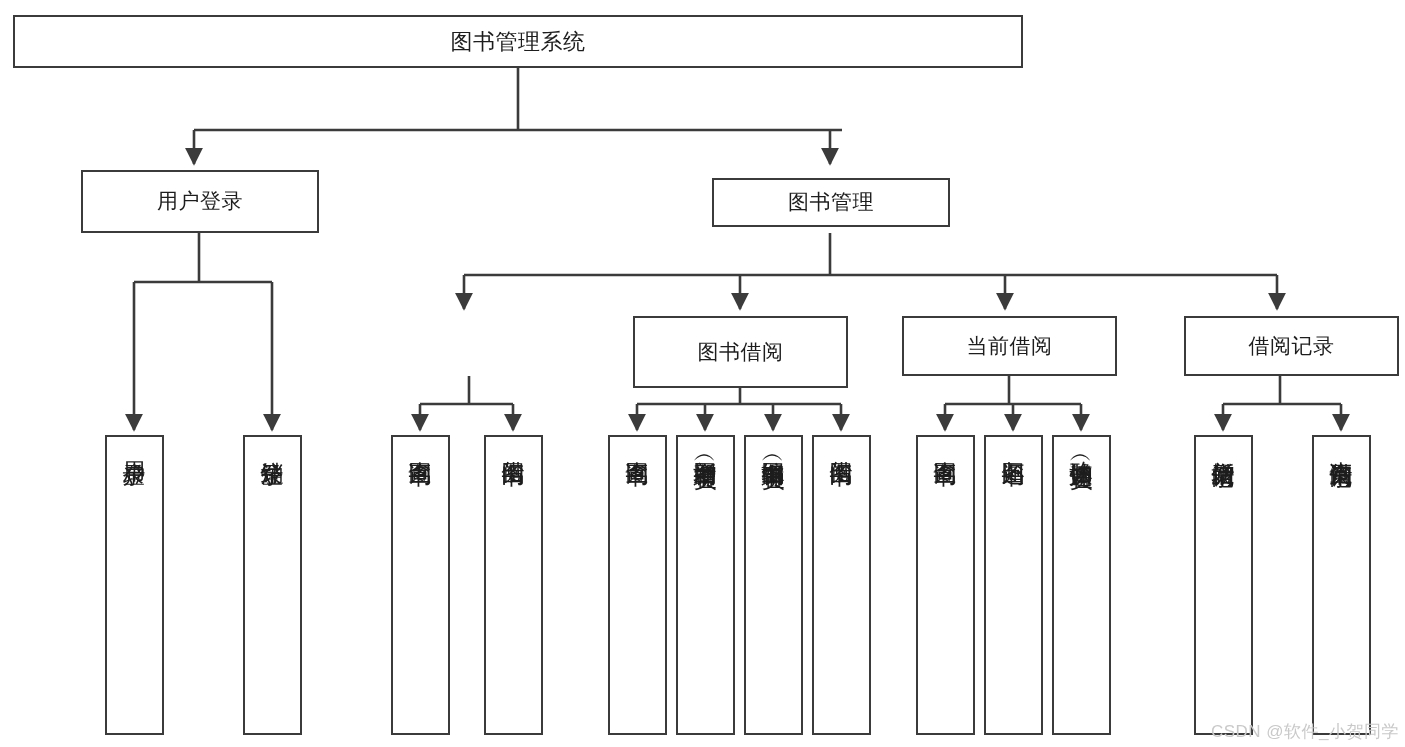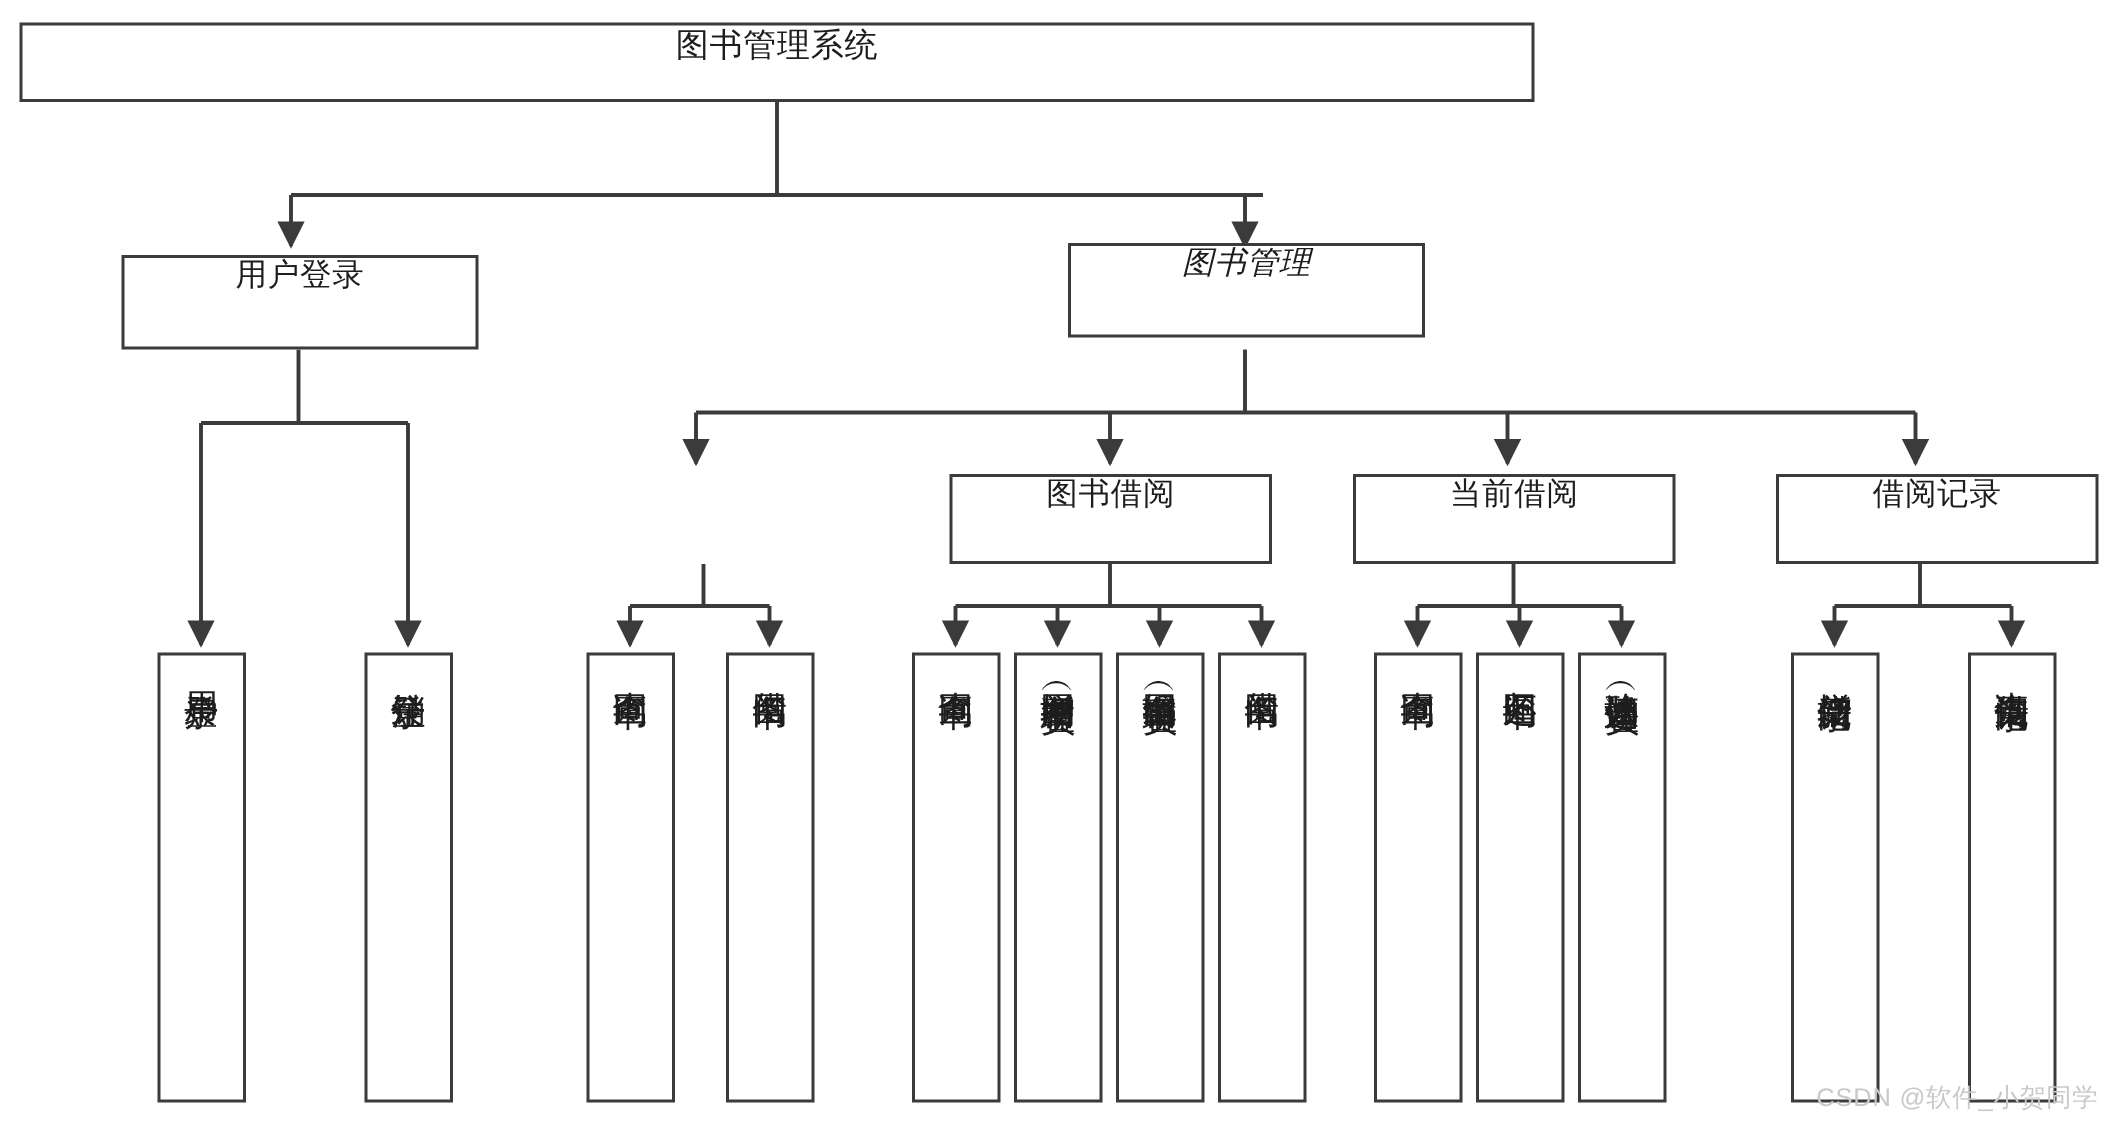--- a/index.html
+++ b/index.html
@@ -11,21 +11,21 @@
   }
   #stage{position:relative;width:1405px;height:747px;}
   svg#wires{position:absolute;left:0;top:0;width:1405px;height:747px;}
 
   .node{
     position:absolute;
     box-sizing:border-box;
     border:2px solid #3b3b3b;
     background:#ffffff;
     display:flex;
-    align-items:flex-start;
+    align-items:center;
     justify-content:center;
     color:#1d1d1d;
   }
   .node .lbl{
     display:block;
     line-height:1.18;
     letter-spacing:0.5px;
     white-space:nowrap;
   }
   .h-node .lbl{font-size:21px;}
@@ -104,25 +104,25 @@
     </g>
   </svg>
 
   <div class="node root" style="left:13px;top:15px;width:1010px;height:53px;">
     <span class="lbl">图书管理系统</span>
   </div>
 
   <div class="node h-node" style="left:81px;top:170px;width:238px;height:63px;">
     <span class="lbl">用户登录</span>
   </div>
-  <div class="node h-node" style="left:712px;top:162px;width:238px;height:63px;font-style:italic;">
+  <div class="node h-node" style="left:712px;top:178px;width:238px;height:49px;">
     <span class="lbl">图书管理</span>
   </div>
 
-  <div class="node h-node" style="left:633px;top:316px;width:215px;height:60px;">
+  <div class="node h-node" style="left:633px;top:316px;width:215px;height:72px;">
     <span class="lbl">图书借阅</span>
   </div>
   <div class="node h-node" style="left:902px;top:316px;width:215px;height:60px;">
     <span class="lbl">当前借阅</span>
   </div>
   <div class="node h-node" style="left:1173px;top:316px;width:215px;height:60px;margin-left:11px;">
     <span class="lbl">借阅记录</span>
   </div>
 
   <div class="node leaf" style="left:105px;top:435px;width:59px;height:300px;">

